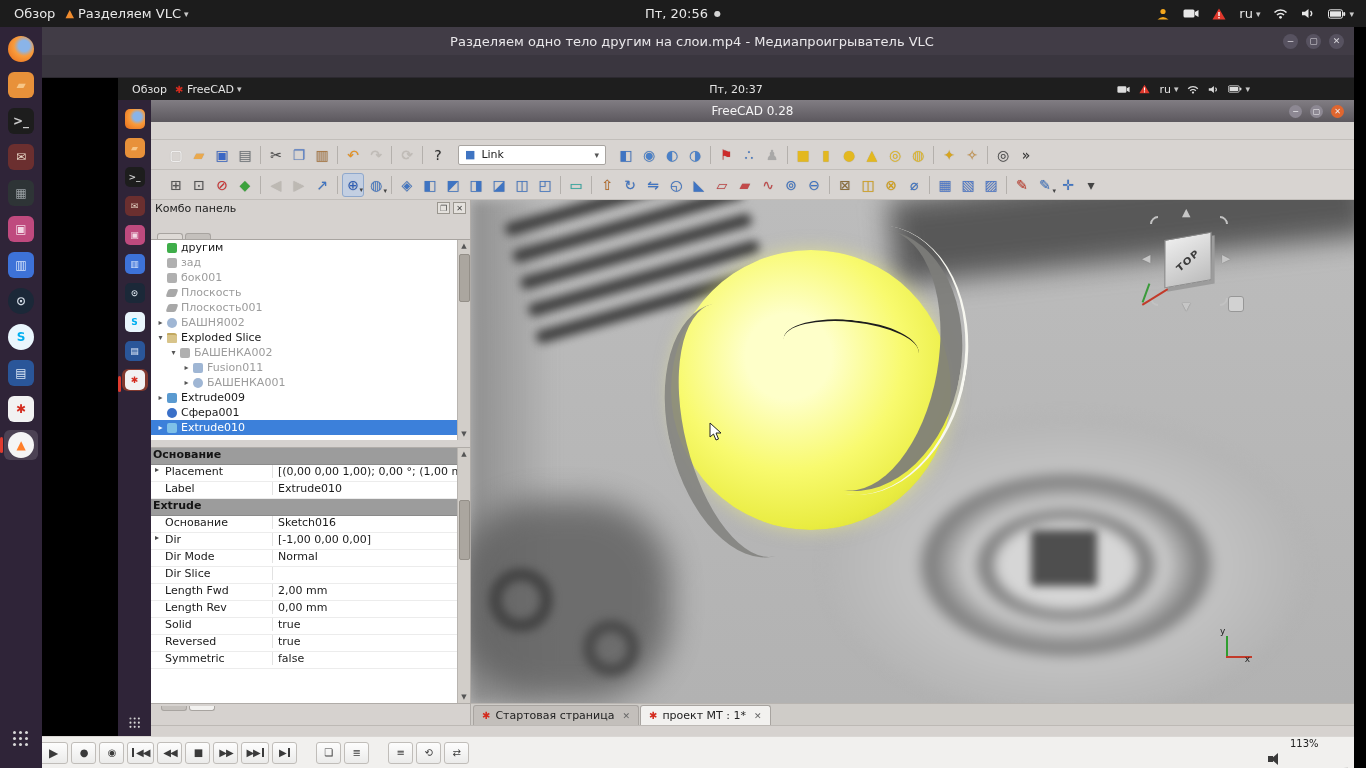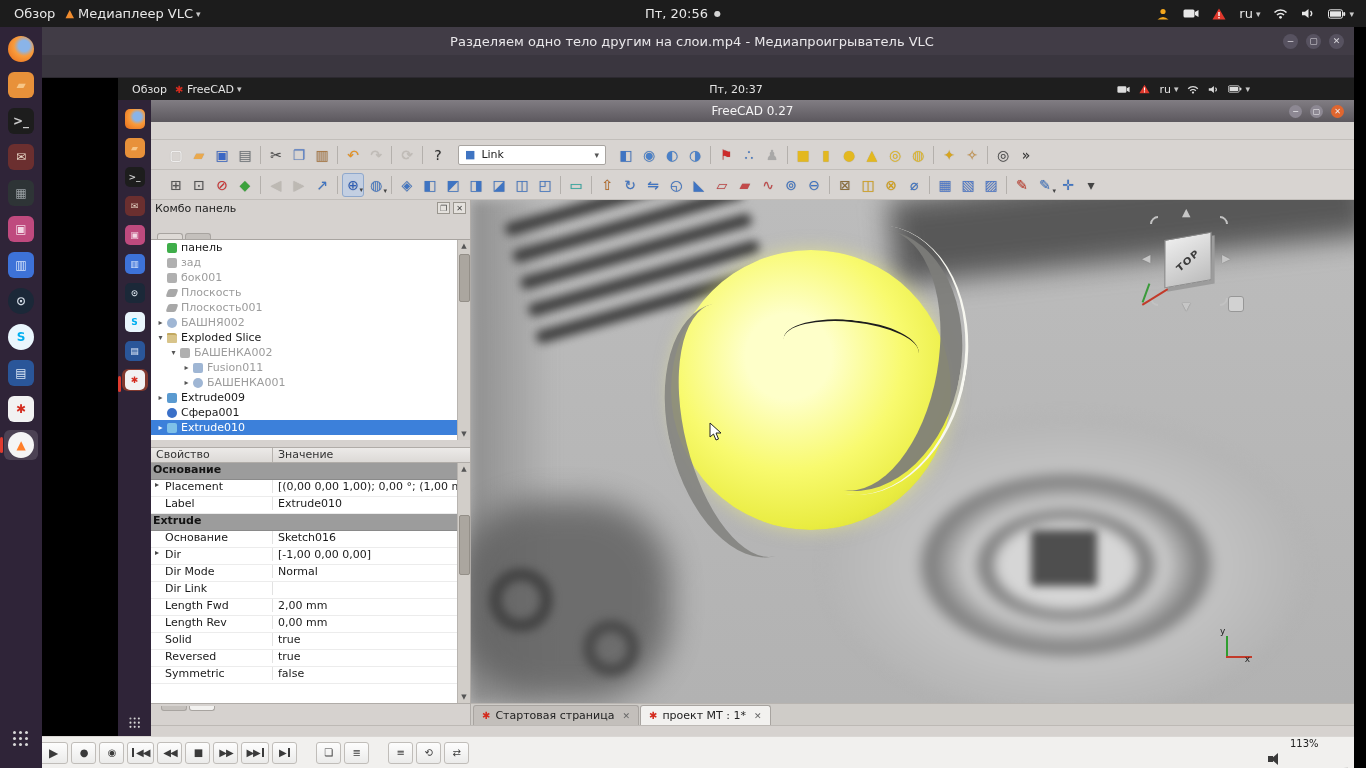--- a/index.html
+++ b/index.html
@@ -205,21 +205,21 @@
 </head>
 <body>
 
 <div id="screen">
 
   <header class="topbar">
     <div class="left">
       <span>Обзор</span>
       <span class="tb-ind">
         <span class="appbadge" style="color:#f08c2e">▲</span>&nbsp;
-        <span>Медиаплеер VLC</span>
+        <span>Разделяем VLC</span>
         <span class="caret">▾</span>
       </span>
     </div>
     <div class="center">
       <span>Пт, 20:56</span>
       <span class="clockdot">●</span>
     </div>
     <div class="right">
       <span class="tb-ind">
         <svg width="14" height="14" viewBox="0 0 14 14">
@@ -418,21 +418,21 @@
               </span><span class="di active" style="--c: #f2f2f2; --c2: #d42c1f;">
                 <span class="di-box">✱</span>
               </span></span>
           <span class="apps-grid">
               <i></i>
             </span>
         </div>
 
         <div class="freecad">
           <div class="fc-titlebar">
-            <span class="fc-title">FreeCAD 0.27</span>
+            <span class="fc-title">FreeCAD 0.28</span>
             <span class="winbtns">
 
             <span class="fc-winbtn">
                   <span>−</span>
                 </span>
                 <span class="fc-winbtn">
                   <span>▢</span>
                 </span>
                 <span class="fc-winbtn close">
                   <span>✕</span>
@@ -697,21 +697,21 @@
 
               <span class="cp-tab active"></span>
                   <span class="cp-tab"></span>
                 </div>
               <div class="tree">
                 <span style="display:contents">
                   
                 <div class="trow shape-sq" style="--c: #3fae4a;">
                       <span class="tarrow"></span>
                       <span class="ticon"></span>
-                      <span class="tlabel">панель</span>
+                      <span class="tlabel">другим</span>
                     </div><div class="trow muted" style="--c: #b0b0b0;">
                       <span class="tarrow"></span>
                       <span class="ticon"></span>
                       <span class="tlabel">зад</span>
                     </div><div class="trow muted" style="--c: #b0b0b0;">
                       <span class="tarrow"></span>
                       <span class="ticon"></span>
                       <span class="tlabel">бок001</span>
                     </div><div class="trow muted shape-plane" style="--c: #a8a8a8;">
                       <span class="tarrow"></span>
@@ -755,24 +755,20 @@
                       <span class="tlabel">Extrude010</span>
                     </div></span>
                 <div class="scrollv">
                   <span class="scr-btn">▲</span>
                     <span class="scr-thumb"></span>
                     <span class="scr-spacer"></span>
                     <span class="scr-btn">▼</span>
                 </div>
               </div>
               <div class="splitter"></div>
-              <div class="colhead">
-                <span class="c1" style="flex:0 0 122px">Свойство</span>
-                <span class="c2">Значение</span>
-              </div>
               <div class="props">
                 <span style="display:contents">
                   
                 <div class="prow group">
                       <span class="plab">Основание</span>
                     </div><div class="prow">
                       <span class="pexp">▸</span>
                       <span class="plab">Placement</span>
                       <span class="pval">[(0,00 0,00 1,00); 0,00 °; (1,00 mm 0,...</span>
                     </div><div class="prow">
@@ -788,21 +784,21 @@
                     </div><div class="prow">
                       <span class="pexp">▸</span>
                       <span class="plab">Dir</span>
                       <span class="pval">[-1,00 0,00 0,00]</span>
                     </div><div class="prow">
                       <span class="pexp"></span>
                       <span class="plab">Dir Mode</span>
                       <span class="pval">Normal</span>
                     </div><div class="prow">
                       <span class="pexp"></span>
-                      <span class="plab">Dir Link</span>
+                      <span class="plab">Dir Slice</span>
                       <span class="pval"></span>
                     </div><div class="prow">
                       <span class="pexp"></span>
                       <span class="plab">Length Fwd</span>
                       <span class="pval">2,00 mm</span>
                     </div><div class="prow">
                       <span class="pexp"></span>
                       <span class="plab">Length Rev</span>
                       <span class="pval">0,00 mm</span>
                     </div><div class="prow">

